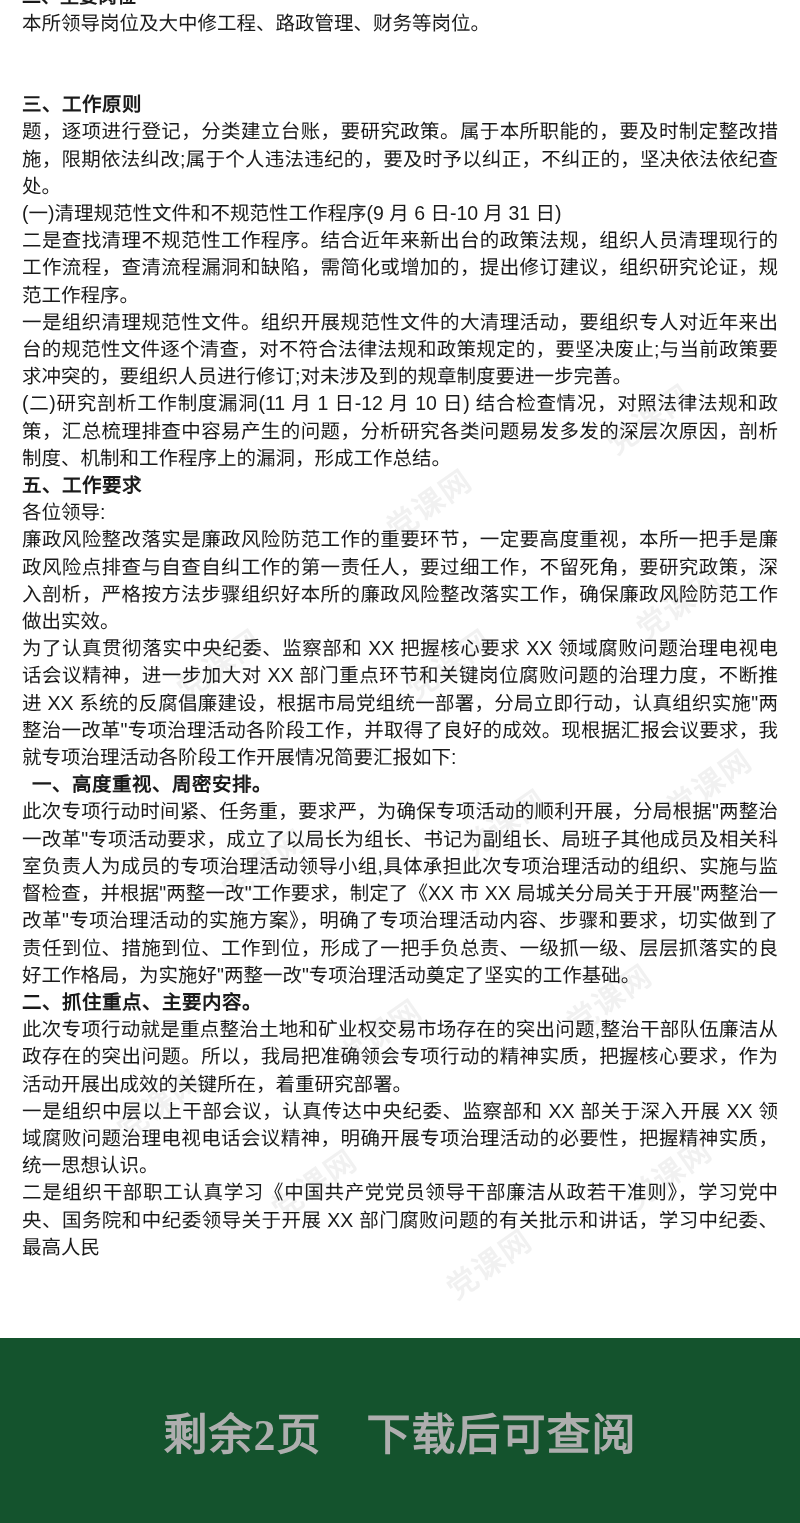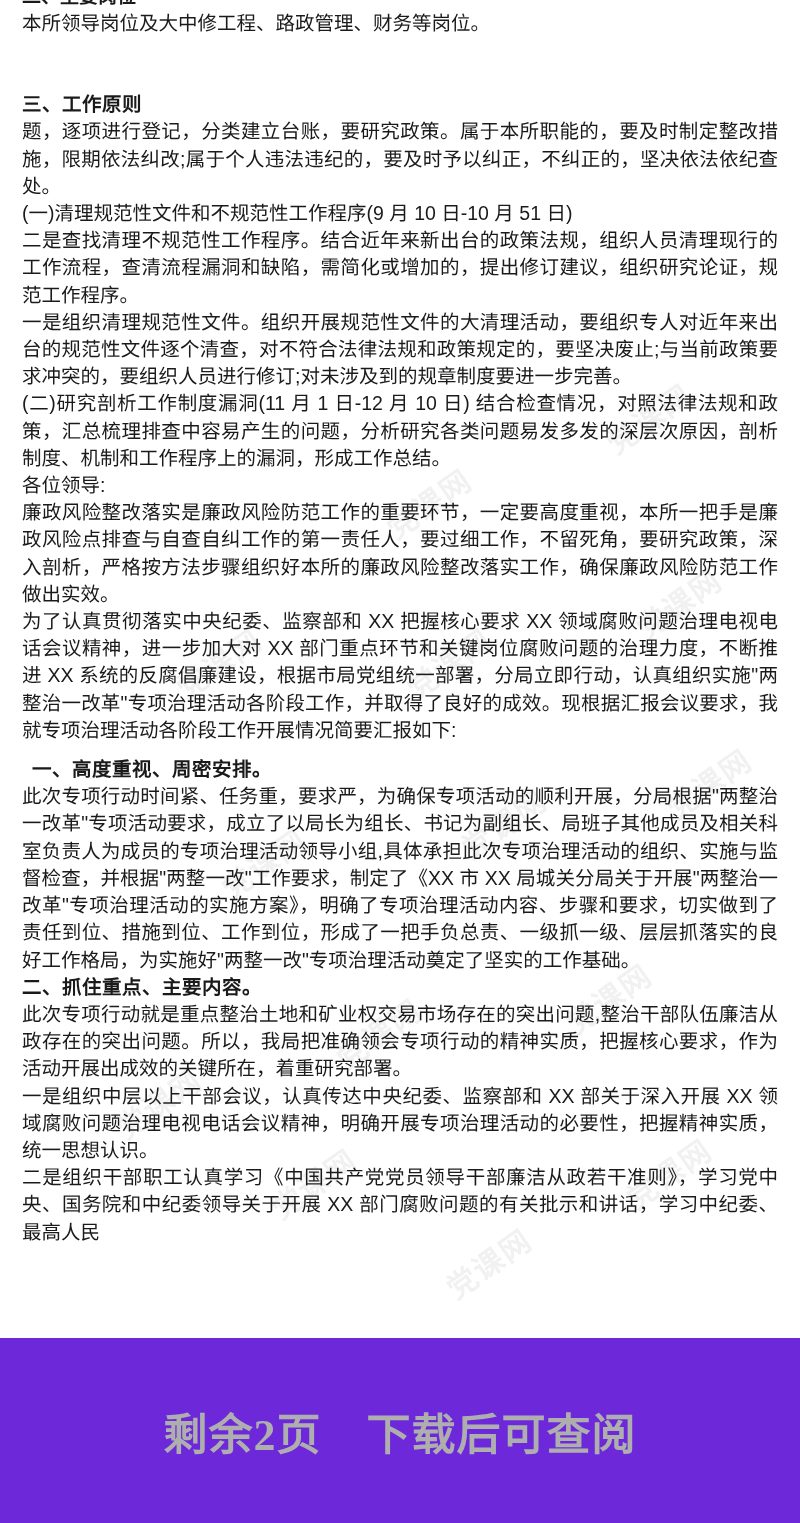--- a/index.html
+++ b/index.html
@@ -73,37 +73,36 @@
 
   p.h {
     font-weight: 700;
     letter-spacing: 0.5px;
   }
 
   p.h-indent {
     font-weight: 700;
     text-indent: 10px;
     letter-spacing: 0.5px;
-    margin-top: 12px;
   }
 
   .gap-lg { height: 54px; }
 
   
   .banner {
     position: absolute;
     left: 0;
     right: 0;
     bottom: 0;
     height: 185px;
     z-index: 3;
     display: flex;
     align-items: center;
     justify-content: center;
-    background: #6d28d9;
+    background: #14532d;
   }
   .banner-text {
     font-family: "Liberation Serif", "DejaVu Serif", serif;
     font-size: 44px;
     font-weight: 700;
     color: #aeaeae;
     letter-spacing: 1px;
     white-space: pre;
   }
 </style>
@@ -135,25 +134,26 @@
       <span>二、主要岗位</span>
     </div>
 
     <p>本所领导岗位及大中修工程、路政管理、财务等岗位。</p>
 
     <div class="gap-lg"></div>
 
     <p class="h">三、工作原则</p>
     <p>题，逐项进行登记，分类建立台账，要研究政策。属于本所职能的，要及时制定整改措施，限期依法纠改;属于个人违法违纪的，要及时予以纠正，不纠正的，坚决依法依纪查处。</p>
 
-    <p>(一)清理规范性文件和不规范性工作程序(9 月 10 日-10 月 51 日)</p>
+    <p>(一)清理规范性文件和不规范性工作程序(9 月 6 日-10 月 31 日)</p>
     <p>二是查找清理不规范性工作程序。结合近年来新出台的政策法规，组织人员清理现行的工作流程，查清流程漏洞和缺陷，需简化或增加的，提出修订建议，组织研究论证，规范工作程序。</p>
     <p>一是组织清理规范性文件。组织开展规范性文件的大清理活动，要组织专人对近年来出台的规范性文件逐个清查，对不符合法律法规和政策规定的，要坚决废止;与当前政策要求冲突的，要组织人员进行修订;对未涉及到的规章制度要进一步完善。</p>
     <p>(二)研究剖析工作制度漏洞(11 月 1 日-12 月 10 日) 结合检查情况，对照法律法规和政策，汇总梳理排查中容易产生的问题，分析研究各类问题易发多发的深层次原因，剖析制度、机制和工作程序上的漏洞，形成工作总结。</p>
 
+    <p class="h">五、工作要求</p>
     <p>各位领导:</p>
     <p>廉政风险整改落实是廉政风险防范工作的重要环节，一定要高度重视，本所一把手是廉政风险点排查与自查自纠工作的第一责任人，要过细工作，不留死角，要研究政策，深入剖析，严格按方法步骤组织好本所的廉政风险整改落实工作，确保廉政风险防范工作做出实效。</p>
     <p>为了认真贯彻落实中央纪委、监察部和 XX 把握核心要求 XX 领域腐败问题治理电视电话会议精神，进一步加大对 XX 部门重点环节和关键岗位腐败问题的治理力度，不断推进 XX 系统的反腐倡廉建设，根据市局党组统一部署，分局立即行动，认真组织实施"两整治一改革"专项治理活动各阶段工作，并取得了良好的成效。现根据汇报会议要求，我就专项治理活动各阶段工作开展情况简要汇报如下:</p>
 
     <p class="h-indent">一、高度重视、周密安排。</p>
     <p>此次专项行动时间紧、任务重，要求严，为确保专项活动的顺利开展，分局根据"两整治一改革"专项活动要求，成立了以局长为组长、书记为副组长、局班子其他成员及相关科室负责人为成员的专项治理活动领导小组,具体承担此次专项治理活动的组织、实施与监督检查，并根据"两整一改"工作要求，制定了《XX 市 XX 局城关分局关于开展"两整治一改革"专项治理活动的实施方案》，明确了专项治理活动内容、步骤和要求，切实做到了责任到位、措施到位、工作到位，形成了一把手负总责、一级抓一级、层层抓落实的良好工作格局，为实施好"两整一改"专项治理活动奠定了坚实的工作基础。</p>
 
     <p class="h">二、抓住重点、主要内容。</p>
     <p>此次专项行动就是重点整治土地和矿业权交易市场存在的突出问题,整治干部队伍廉洁从政存在的突出问题。所以，我局把准确领会专项行动的精神实质，把握核心要求，作为活动开展出成效的关键所在，着重研究部署。</p>
     <p>一是组织中层以上干部会议，认真传达中央纪委、监察部和 XX 部关于深入开展 XX 领域腐败问题治理电视电话会议精神，明确开展专项治理活动的必要性，把握精神实质，统一思想认识。</p>

